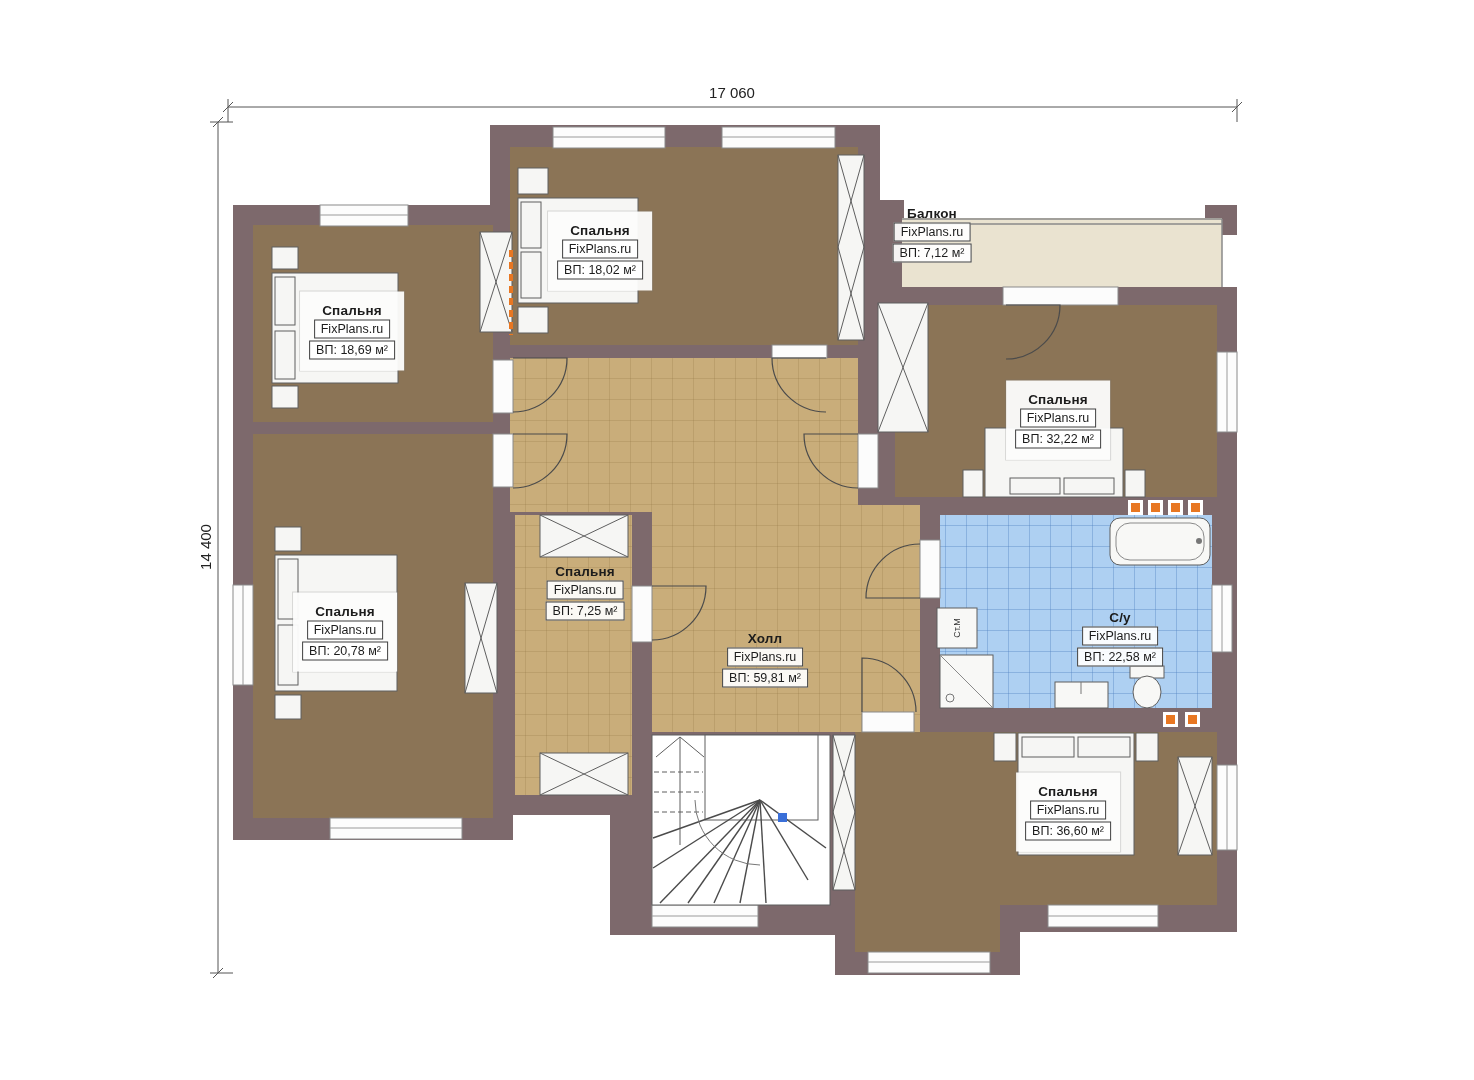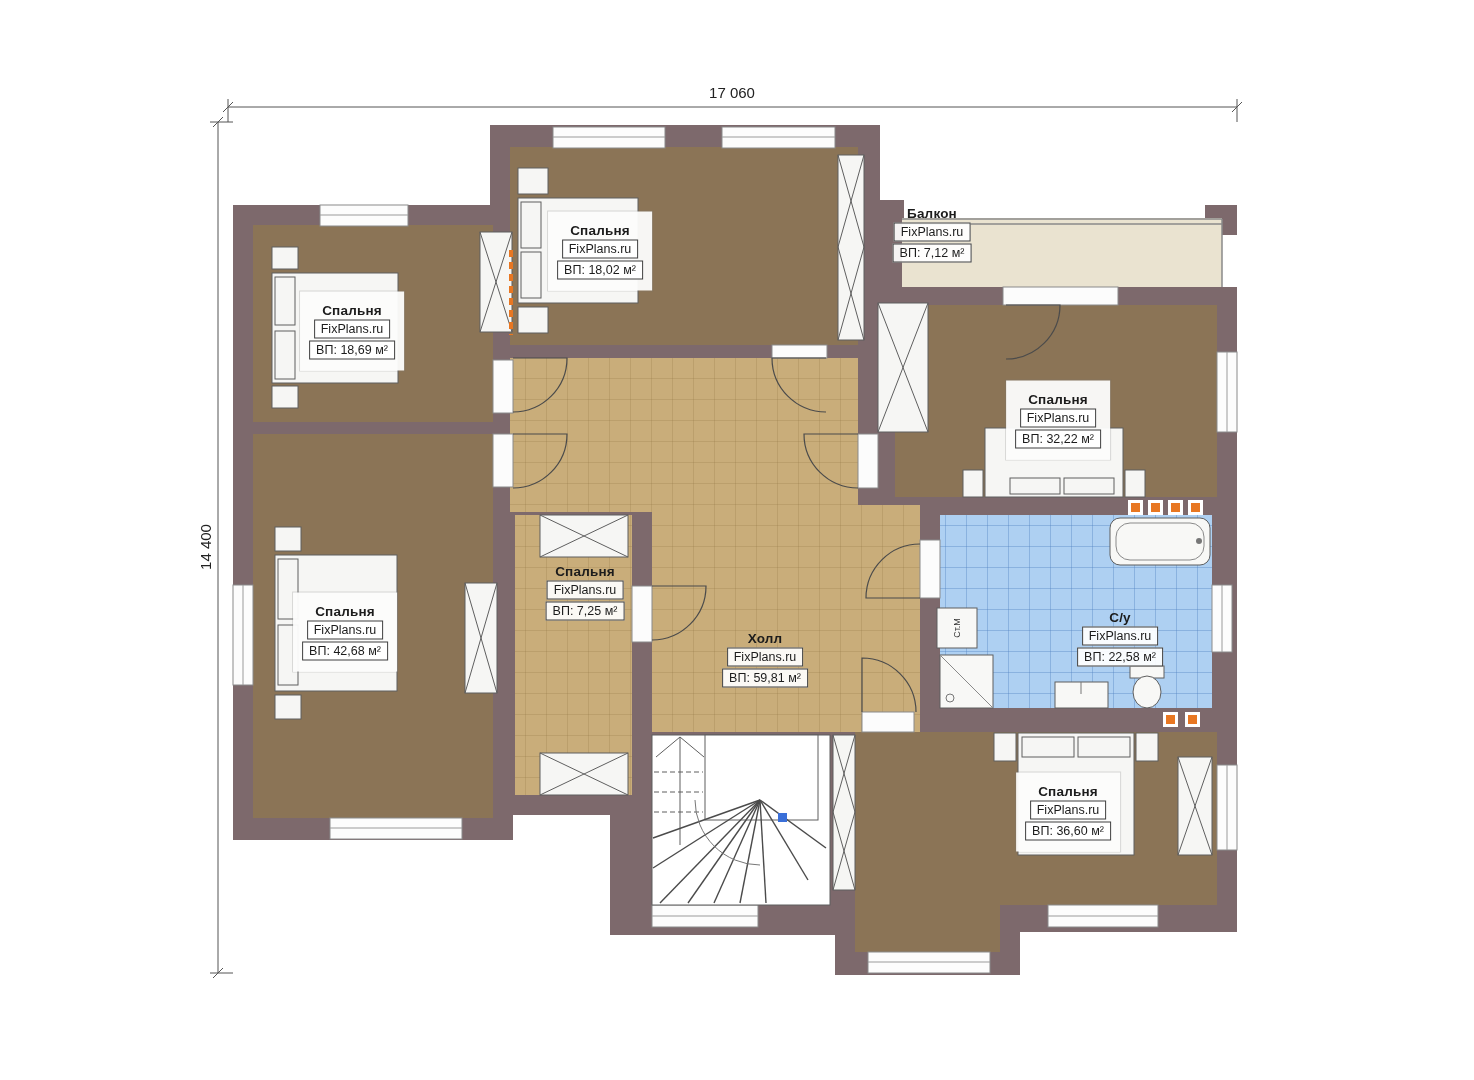--- a/index.html
+++ b/index.html
@@ -269,21 +269,21 @@
 
   <div class="room-label panel" style="left:1058px;top:420px">
     <div class="rl-name">Спальня</div>
     <div class="rl-brand">FixPlans.ru</div>
     <div class="rl-area">ВП: 32,22 м²</div>
   </div>
 
   <div class="room-label panel" style="left:345px;top:632px">
     <div class="rl-name">Спальня</div>
     <div class="rl-brand">FixPlans.ru</div>
-    <div class="rl-area">ВП: 42,68 м²</div>
+    <div class="rl-area">ВП: 20,78 м²</div>
   </div>
 
   <div class="room-label" style="left:585px;top:592px">
     <div class="rl-name">Спальня</div>
     <div class="rl-brand">FixPlans.ru</div>
     <div class="rl-area">ВП: 7,25 м²</div>
   </div>
 
   <div class="room-label" style="left:765px;top:659px">
     <div class="rl-name">Холл</div>

